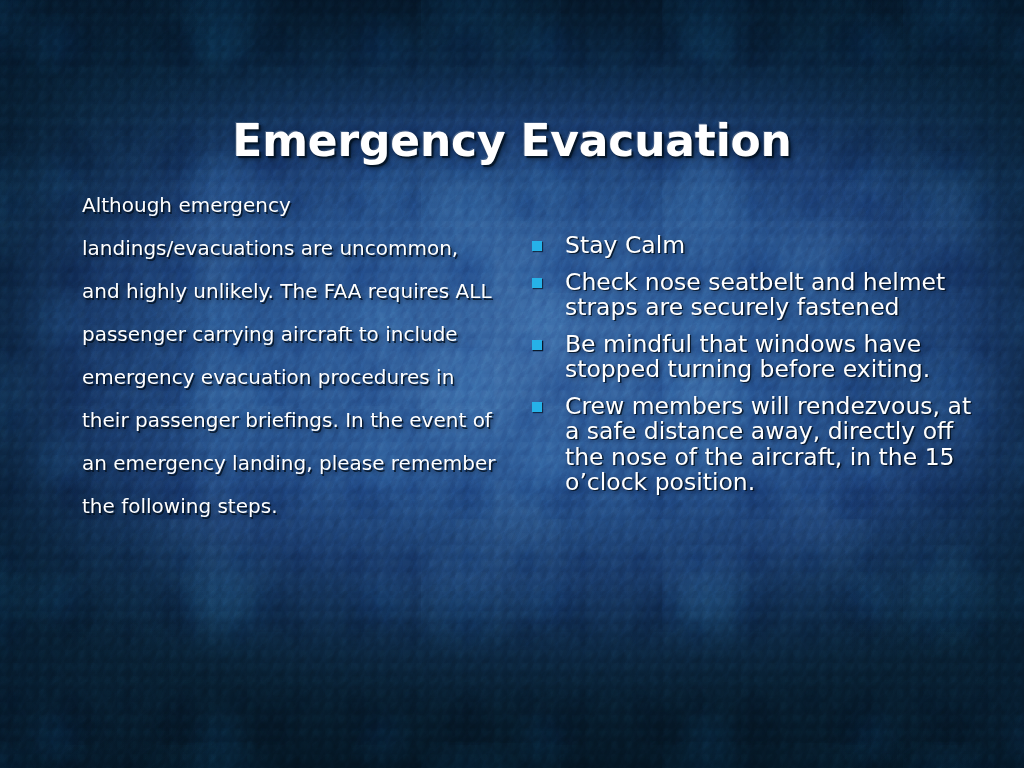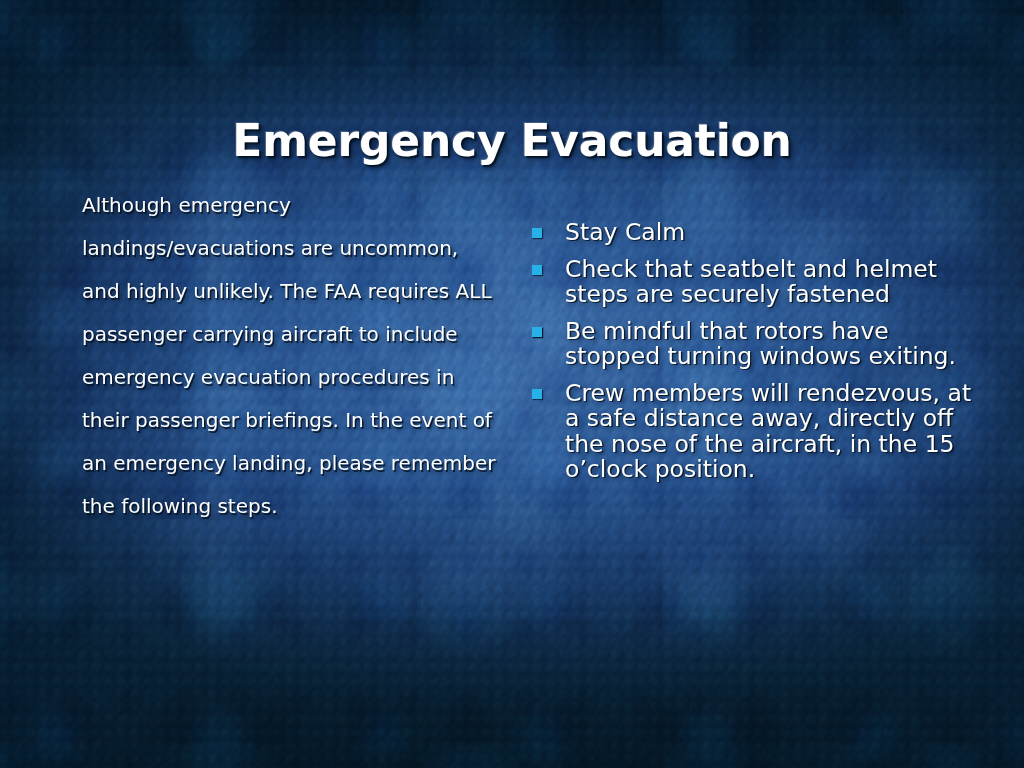--- a/index.html
+++ b/index.html
@@ -137,21 +137,21 @@
     color: #ffffff;
     font-size: 20px;
     line-height: 43px;
     text-shadow:
        1.5px 1.5px 0.5px rgba(3,16,30,0.78),
        2.5px 2.5px 4px rgba(2,12,24,0.45);
   }
   .body-right {
     position: absolute;
     left: 528px;
-    top: 220px;
+    top: 233px;
     width: 450px;
     color: #ffffff;
     font-size: 23.5px;
     line-height: 25.5px;
   }
   ul.bullets {
     list-style: none;
     margin: 0;
     padding: 0;
   }
@@ -193,28 +193,28 @@
     <div class="body-left">Although emergency landings/evacuations are uncommon, and highly unlikely.  The FAA requires ALL passenger carrying aircraft to include emergency evacuation procedures in their passenger briefings.  In the event of an emergency landing, please remember the following steps.</div>
 
     <div class="body-right">
       <ul class="bullets">
         <li>
           <span class="bullet-marker"></span>
           <span>Stay Calm</span>
         </li>
         <li>
           <span class="bullet-marker"></span>
-          <span>Check that seatbelt and helmet steps are securely fastened</span>
-        </li>
-        <li>
-          <span class="bullet-marker"></span>
-        </li>
-        <li>
-          <span class="bullet-marker"></span>
-          <span>Be mindful that rotors have stopped turning windows exiting.</span>
+          <span>Check nose seatbelt and helmet straps are securely fastened</span>
+        </li>
+        <li>
+          <span class="bullet-marker"></span>
+        </li>
+        <li>
+          <span class="bullet-marker"></span>
+          <span>Be mindful that windows have stopped turning before exiting.</span>
         </li>
         <li>
           <span class="bullet-marker"></span>
           <span>Crew members will rendezvous, at a safe distance away, directly off the nose of the aircraft, in the 15 o’clock position.</span>
         </li>
       </ul>
     </div>
 
   </div>
 </div>

